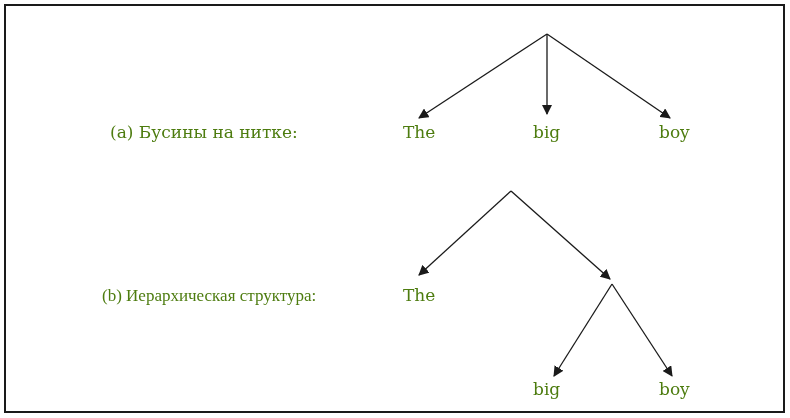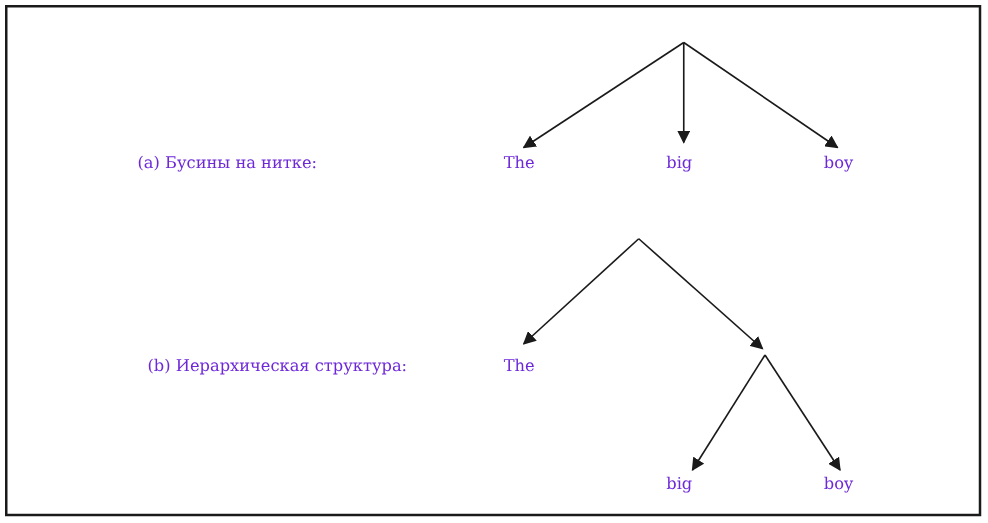--- a/index.html
+++ b/index.html
@@ -2,22 +2,22 @@
 <html><head>
 <meta charset="utf-8">
 <style>
   html, body { margin: 0; padding: 0; background: #ffffff; }
   body { width: 790px; height: 418px; position: relative; overflow: hidden; }
   .frame {
     position: absolute; left: 4px; top: 4px; width: 777px; height: 405px;
     border: 2px solid #1a1a1a; box-sizing: content-box;
   }
   .txt {
-    position: absolute; font-family: "DejaVu Serif", serif; font-size: 13px;
-    color: #6d28d9; white-space: nowrap; line-height: 1;
+    position: absolute; font-family: "DejaVu Serif", serif; font-size: 17px;
+    color: #4d7c0f; white-space: nowrap; line-height: 1;
   }
   svg.diagram { position: absolute; left: 0; top: 0; }
 </style>
 </head>
 <body>
 
 <div class="frame"></div>
 
 <svg class="diagram" width="790" height="418">
   <defs>
@@ -36,16 +36,16 @@
     <line x1="612" y1="284" x2="554" y2="376" marker-end="url(#ah)"></line>
     <line x1="612" y1="284" x2="672" y2="376" marker-end="url(#ah)"></line>
   </g>
 </svg>
 
 <div class="txt" style="left:110px; top:124px;">(a) Бусины на нитке:</div>
 <div class="txt" style="left:403px; top:124px;">The</div>
 <div class="txt" style="left:533px; top:124px;">big</div>
 <div class="txt" style="left:659px; top:124px;">boy</div>
 
-<div class="txt" style="left:118px; top:287px;">(b) Иерархическая структура:</div>
+<div class="txt" style="left:102px; top:287px;font-family:Liberation Serif, serif;">(b) Иерархическая структура:</div>
 <div class="txt" style="left:403px; top:287px;">The</div>
 <div class="txt" style="left:533px; top:381px;">big</div>
 <div class="txt" style="left:659px; top:381px;">boy</div>
 
 </body></html>

